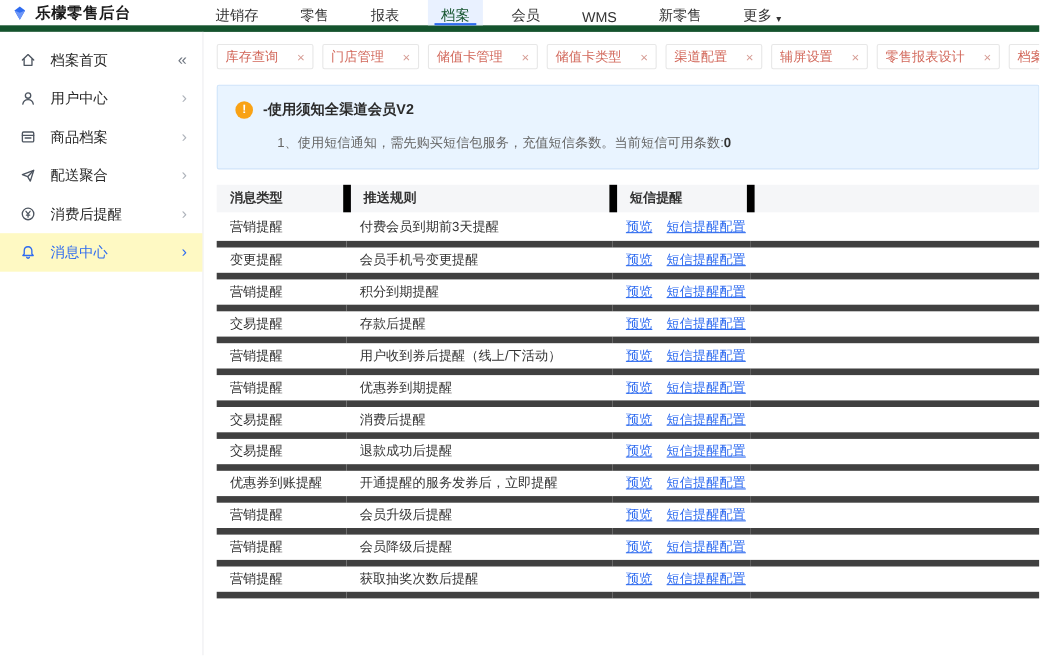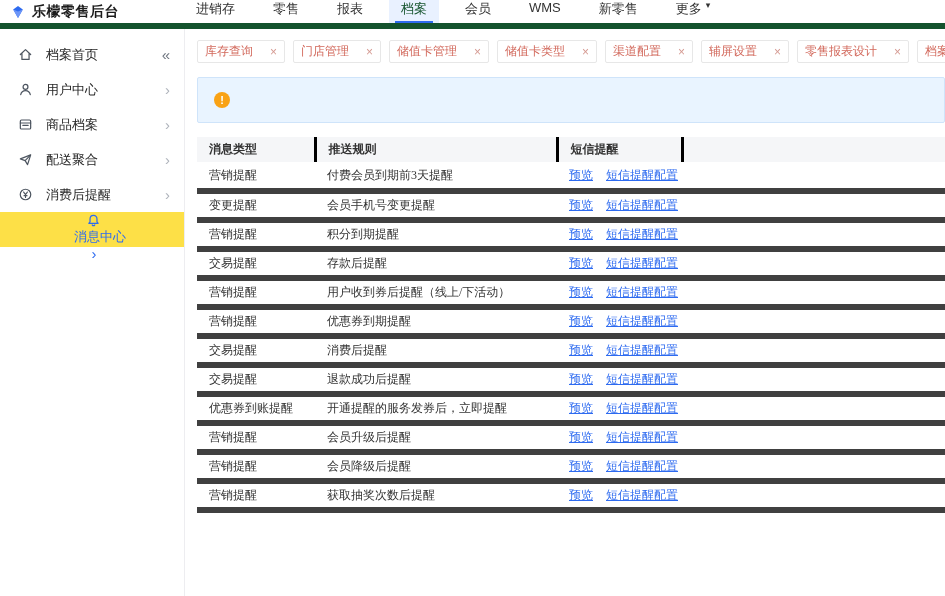--- a/index.html
+++ b/index.html
@@ -5,35 +5,35 @@
   * { box-sizing: border-box; margin: 0; padding: 0; }
   html,body { width: 945px; height: 596px; overflow: hidden; background:#fff;
     font-family: "Liberation Sans", "DejaVu Sans", sans-serif; }
 
   
   .topbar { height:29px; border-bottom:6px solid #14532d; display:flex; align-items:center; background:#fff; }
   .logo { display:flex; align-items:center; gap:6px; padding-left:10px; width:170px; flex:none; }
   .logo-icon svg { display:block; }
   .logo-text { font-size:14px; font-weight:bold; color:#1b1b1b; letter-spacing:.5px; }
   .top-nav { display:flex; align-items:stretch; height:100%; margin-left:14px; }
-  .nav-item { position:relative; height:100%; display:flex; align-items:flex-start; padding:0 12px; margin-right:14px;
+  .nav-item { position:relative; height:100%; display:flex; align-items:flex-end; padding:0 12px; margin-right:14px;
     font-size:13px; color:#333; cursor:pointer; white-space:nowrap; }
   .nav-item.active { color:#14532d; background:#e9f1ff; }
   .nav-item.active::after { content:''; position:absolute; left:6px; right:6px; bottom:0; height:2px; background:#2e6bf0; }
   .caret { font-size:9px; margin-left:4px; color:#333; }
 
   
   .layout { display:flex; height:567px; }
   .sidebar { width:185px; flex:none; border-right:1px solid #ededf0; padding-top:8px; background:#fff; }
   .side-item { position:relative; height:35px; display:flex; align-items:center; padding:0 14px 0 18px; cursor:pointer; }
   .side-item .sicon { width:16px; height:16px; color:#4d5560; flex:none; display:flex; align-items:center; }
   .side-item .slabel { margin-left:12px; font-size:13px; color:#262626; font-weight:500; flex:1; }
   .side-item .chev { font-size:15px; color:#aeb3bb; line-height:1; }
   .side-item .collapse { font-size:15px; color:#6f7680; line-height:1; cursor:pointer; }
-  .side-item.active { background:#fde047;flex-direction:column; }
+  .side-item.active { background:#fef9c3; }
   .side-item.active .slabel, .side-item.active .sicon, .side-item.active .chev { color:#2e6bf0; }
 
   .main { flex:1; overflow:hidden; padding-top:11px; }
 
   
   .tabbar { display:flex; gap:8px; padding-left:12px; height:24px; overflow:hidden; }
   .tab-chip { flex:none; display:flex; align-items:center; border:1px solid #e7e7e7; border-radius:2px;
     background:#fff; padding:0 7px; height:23px; cursor:pointer;gap:12px; }
   .tab-label { font-size:12px; color:#d2685b; white-space:nowrap; }
   .tab-close { font-size:12px; color:#d59a92; margin-left:5px; cursor:pointer; }
@@ -45,23 +45,23 @@
     font-size:11px; font-weight:bold; display:flex; align-items:center; justify-content:center; margin-top:1px; }
   .notice-title { font-size:13px; font-weight:bold; color:#2b2b2b; }
   .notice-line { margin-top:13px; font-size:12px; color:#666; padding-left:13px; }
   .notice-line b { color:#333; }
 
   
   .table-wrap { margin-left:12px; }
   table { width:100%; border-collapse:collapse; table-layout:fixed; }
   thead th { background:#f5f6f8; height:25px; text-align:left; font-size:12px; font-weight:bold; color:#333;
     padding:0 12px; }
-  thead th.div { border-right:3px solid #000000; }
+  thead th.div { border-right:7px solid #000000; }
   th.c1, td.c1 { width:118px; }
-  th.c2, td.c2 { width:242px;font-family:Liberation Serif, serif; }
+  th.c2, td.c2 { width:242px; }
   th.c3, td.c3 { width:125px; }
   tbody td { height:29px; border-bottom:6px solid #404040; font-size:12px; color:#333; padding:0 12px; white-space:nowrap; overflow:hidden; }
   td.actions { white-space:nowrap; }
   td.actions a { color:#2e6bf0; text-decoration:underline; font-size:12px; cursor:pointer; margin-right:13px;font-family:Liberation Mono, monospace; }
 </style>
 </head>
 <body>
 
 <header class="topbar">
   <div class="logo">
@@ -201,20 +201,26 @@
           <span class="tab-label">档案首页</span>
           <span class="tab-close">×</span>
         </div>
         <div class="tab-chip">
           <span class="tab-label">发送任务</span>
         </div>
       </div>
 
     <div class="notice">
       <span class="notice-icon">!</span>
+      <div class="notice-body">
+        <div class="notice-title">-使用须知全渠道会员V2</div>
+        <div class="notice-line">
+          <span>1、使用短信通知，需先购买短信包服务，充值短信条数。当前短信可用条数:</span><b>0</b>
+        </div>
+      </div>
     </div>
 
     <div class="table-wrap">
       <table>
         <thead>
           <tr>
             <th class="c1 div">消息类型</th>
             <th class="c2 div">推送规则</th>
             <th class="c3 div">短信提醒</th>
             <th></th>

